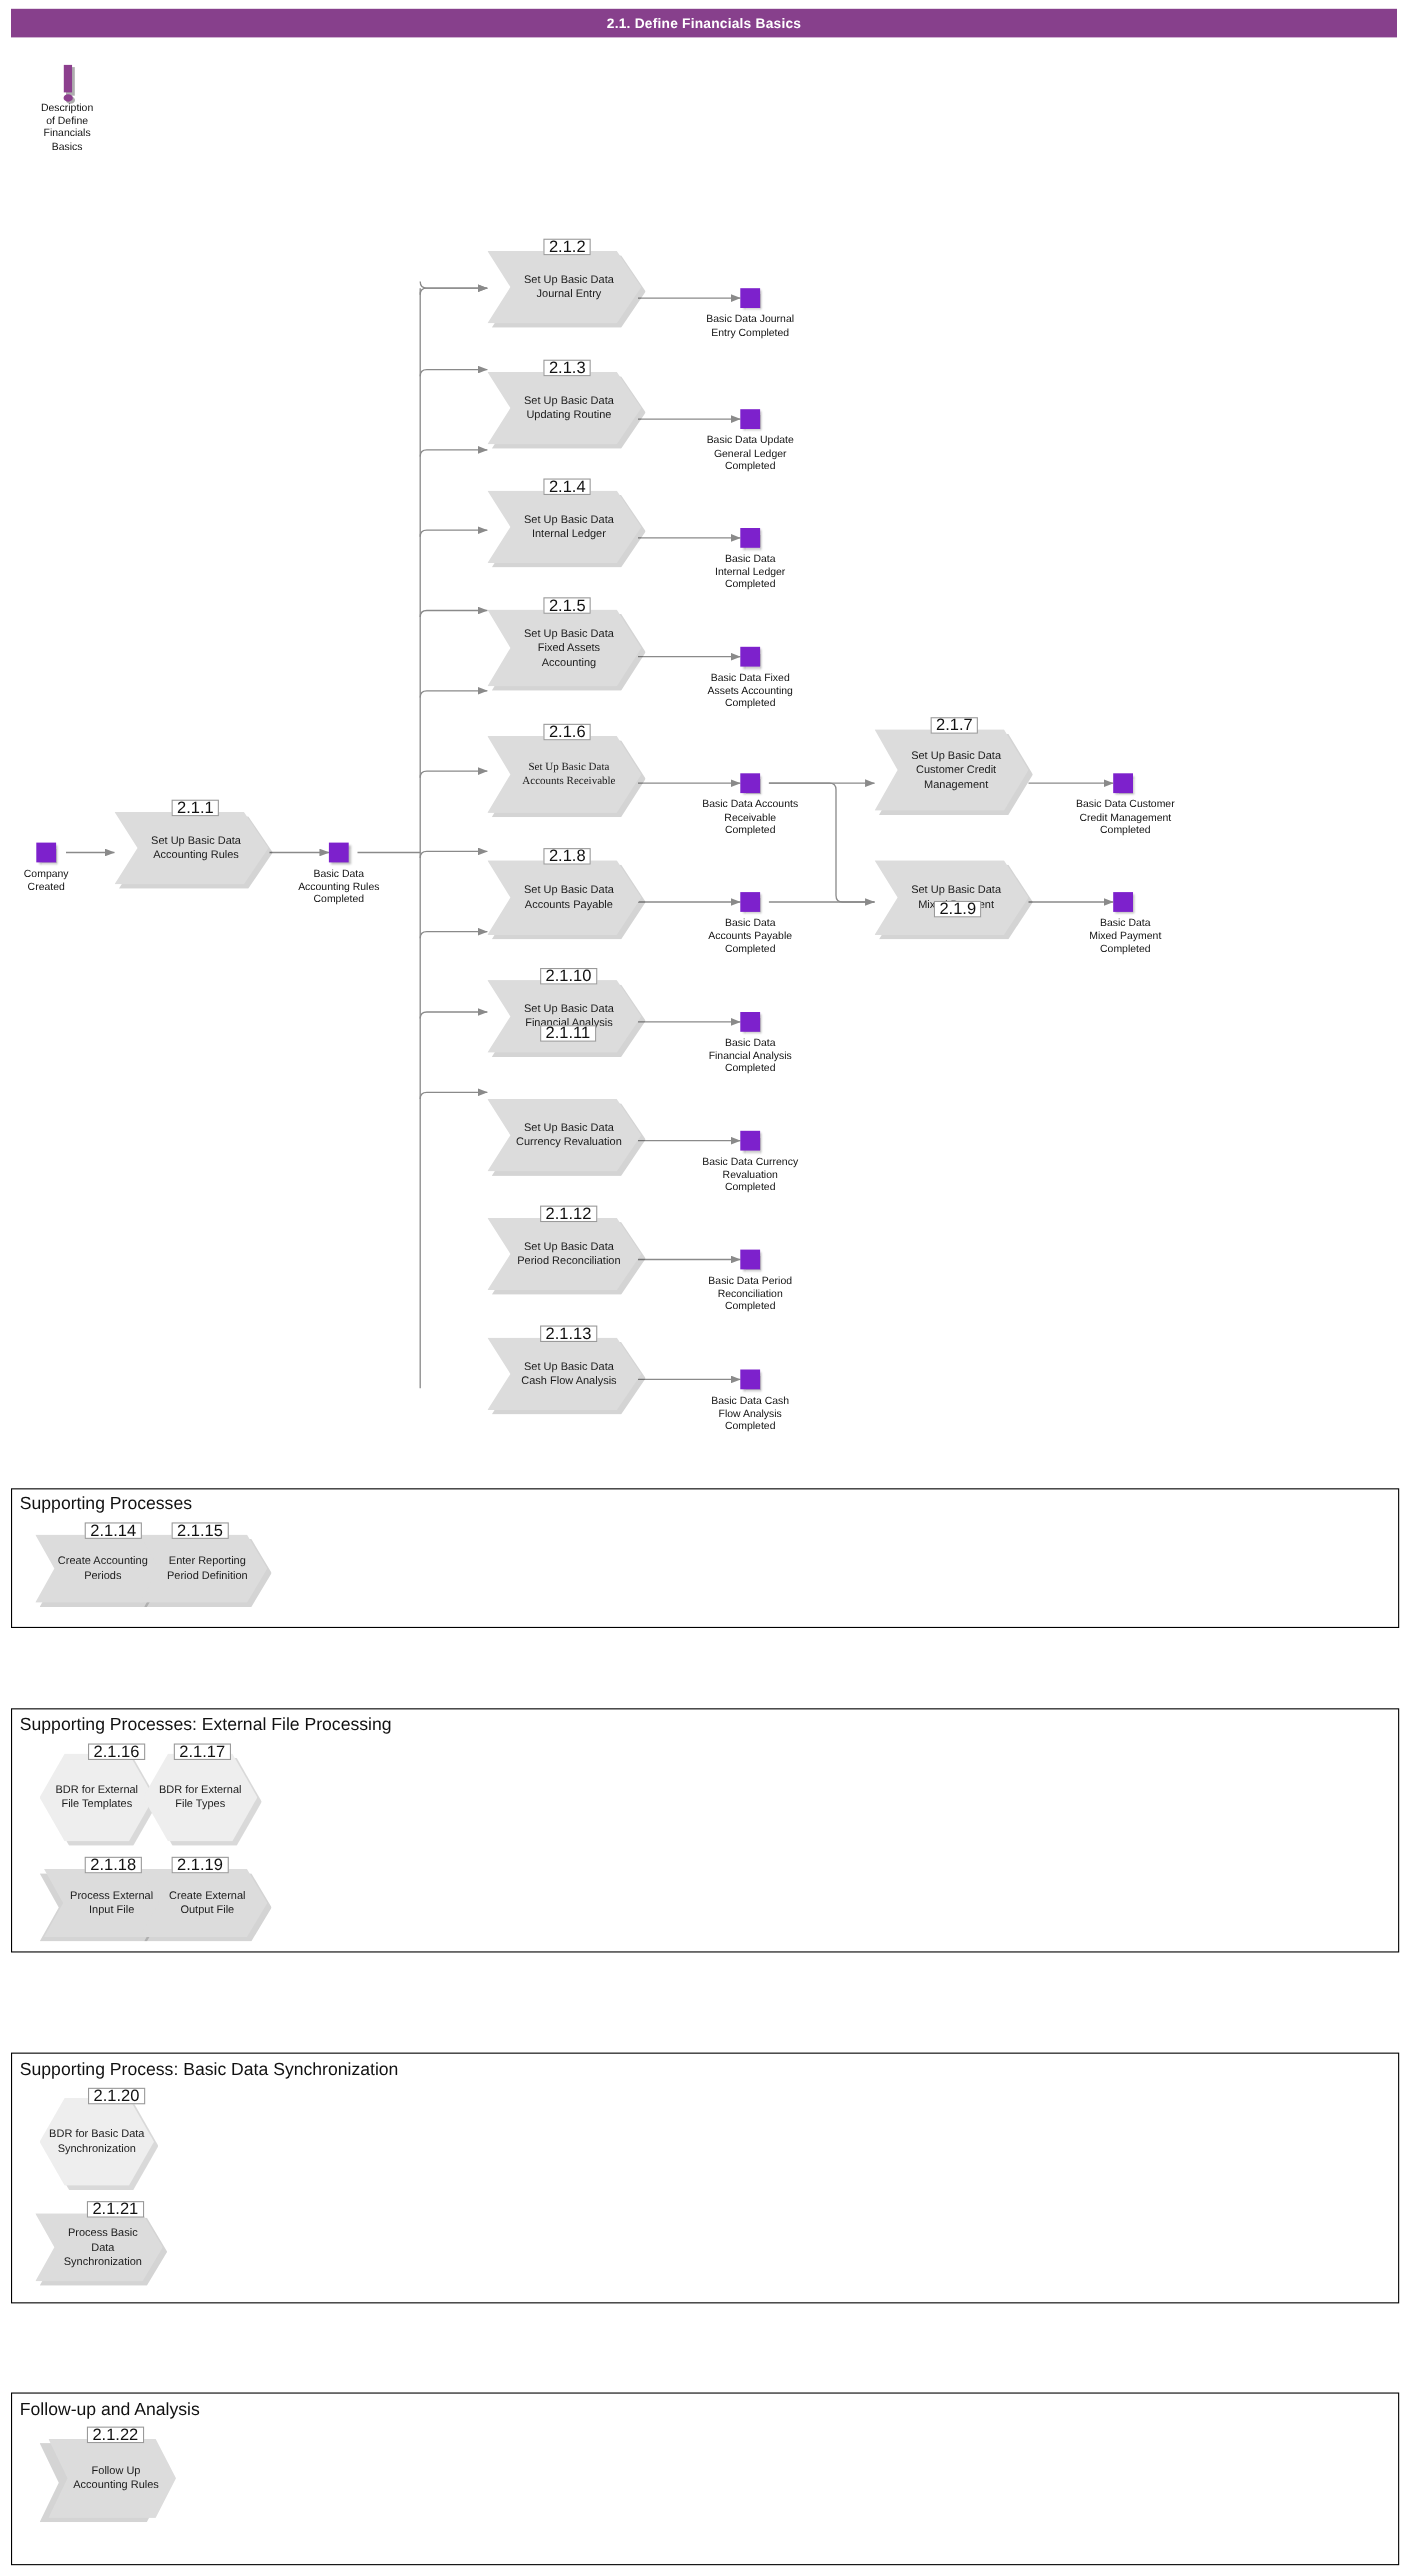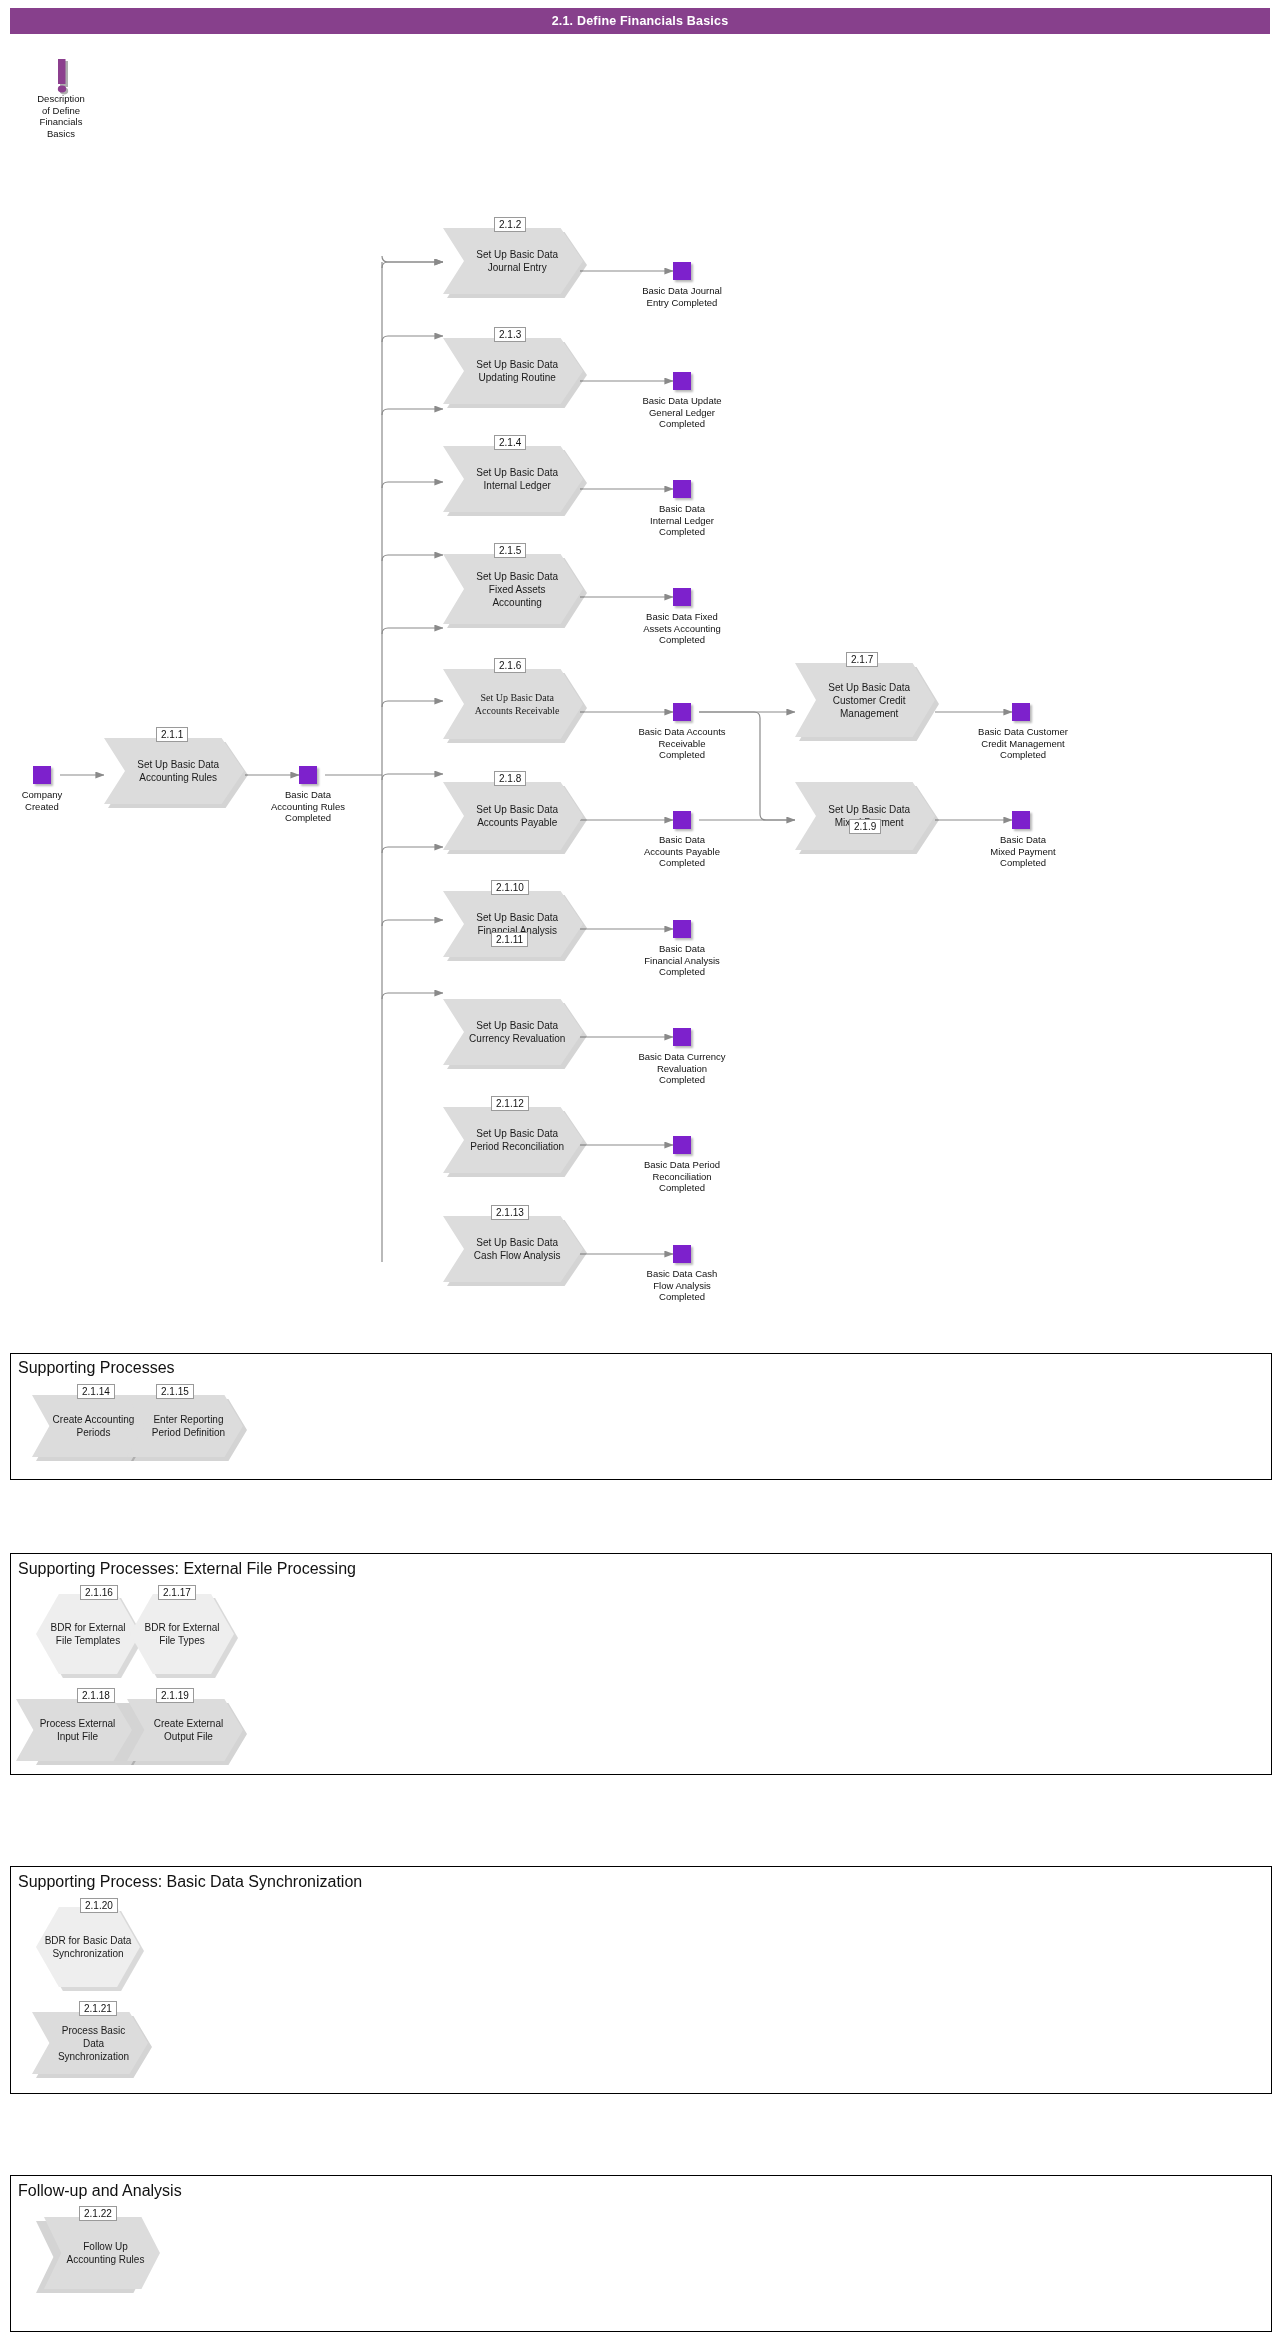--- a/index.html
+++ b/index.html
@@ -51,21 +51,21 @@
   .hex-shadow{
     position:absolute;background:rgba(0,0,0,.15);
     -webkit-clip-path:polygon(22% 0, 78% 0, 100% 50%, 78% 100%, 22% 100%, 0 50%);
     clip-path:polygon(22% 0, 78% 0, 100% 50%, 78% 100%, 22% 100%, 0 50%);
   }
   .hex-label{position:relative;z-index:2;padding:0 6px;}
   
   .idbadge{
     position:absolute;z-index:5;
     background:#ffffff;border:1px solid #9a9a9a;
-    font-size:10px;color:#111;line-height:11px;
+    font-size:15px;color:#111;line-height:11px;
     padding:1px 4px 1px 4px;white-space:nowrap;
   }
   
   .evt{
     position:absolute;width:18px;height:18px;background:#7d21cc;
     box-shadow:2px 2px 2px rgba(0,0,0,.28);
   }
   .evtlabel{
     position:absolute;text-align:center;font-size:9.5px;line-height:11.5px;
     color:#111;white-space:pre-line;
@@ -307,21 +307,21 @@
 <div class="hex" style="left:36px;top:1594px;width:104px;height:80px;">
   <span class="hex-label">BDR for External File Templates</span>
   </div>
 <div class="idbadge" style="left:80px;top:1585px;">2.1.16</div>
 <div class="hex-shadow" style="left:134px;top:1598px;width:104px;height:80px;"></div>
 <div class="hex" style="left:130px;top:1594px;width:104px;height:80px;">
   <span class="hex-label">BDR for External File Types</span>
   </div>
 <div class="idbadge" style="left:158px;top:1585px;">2.1.17</div>
 <div class="chev-shadow" style="left:36px;top:1703px;width:116px;height:62px;"></div>
-<div class="chev" style="left:16px;top:1699px;width:116px;height:62px;">
+<div class="chev" style="left:40px;top:1699px;width:116px;height:62px;">
   <span class="chev-label">Process External Input File</span>
   </div>
 <div class="idbadge" style="left:77px;top:1688px;">2.1.18</div>
 <div class="chev-shadow" style="left:131px;top:1703px;width:116px;height:62px;"></div>
 <div class="chev" style="left:127px;top:1699px;width:116px;height:62px;">
   <span class="chev-label">Create External Output File</span>
   </div>
 <div class="idbadge" style="left:156px;top:1688px;">2.1.19</div>
 
 <div class="frame" style="left:10px;top:1866px;width:1260px;height:226px;"></div>

